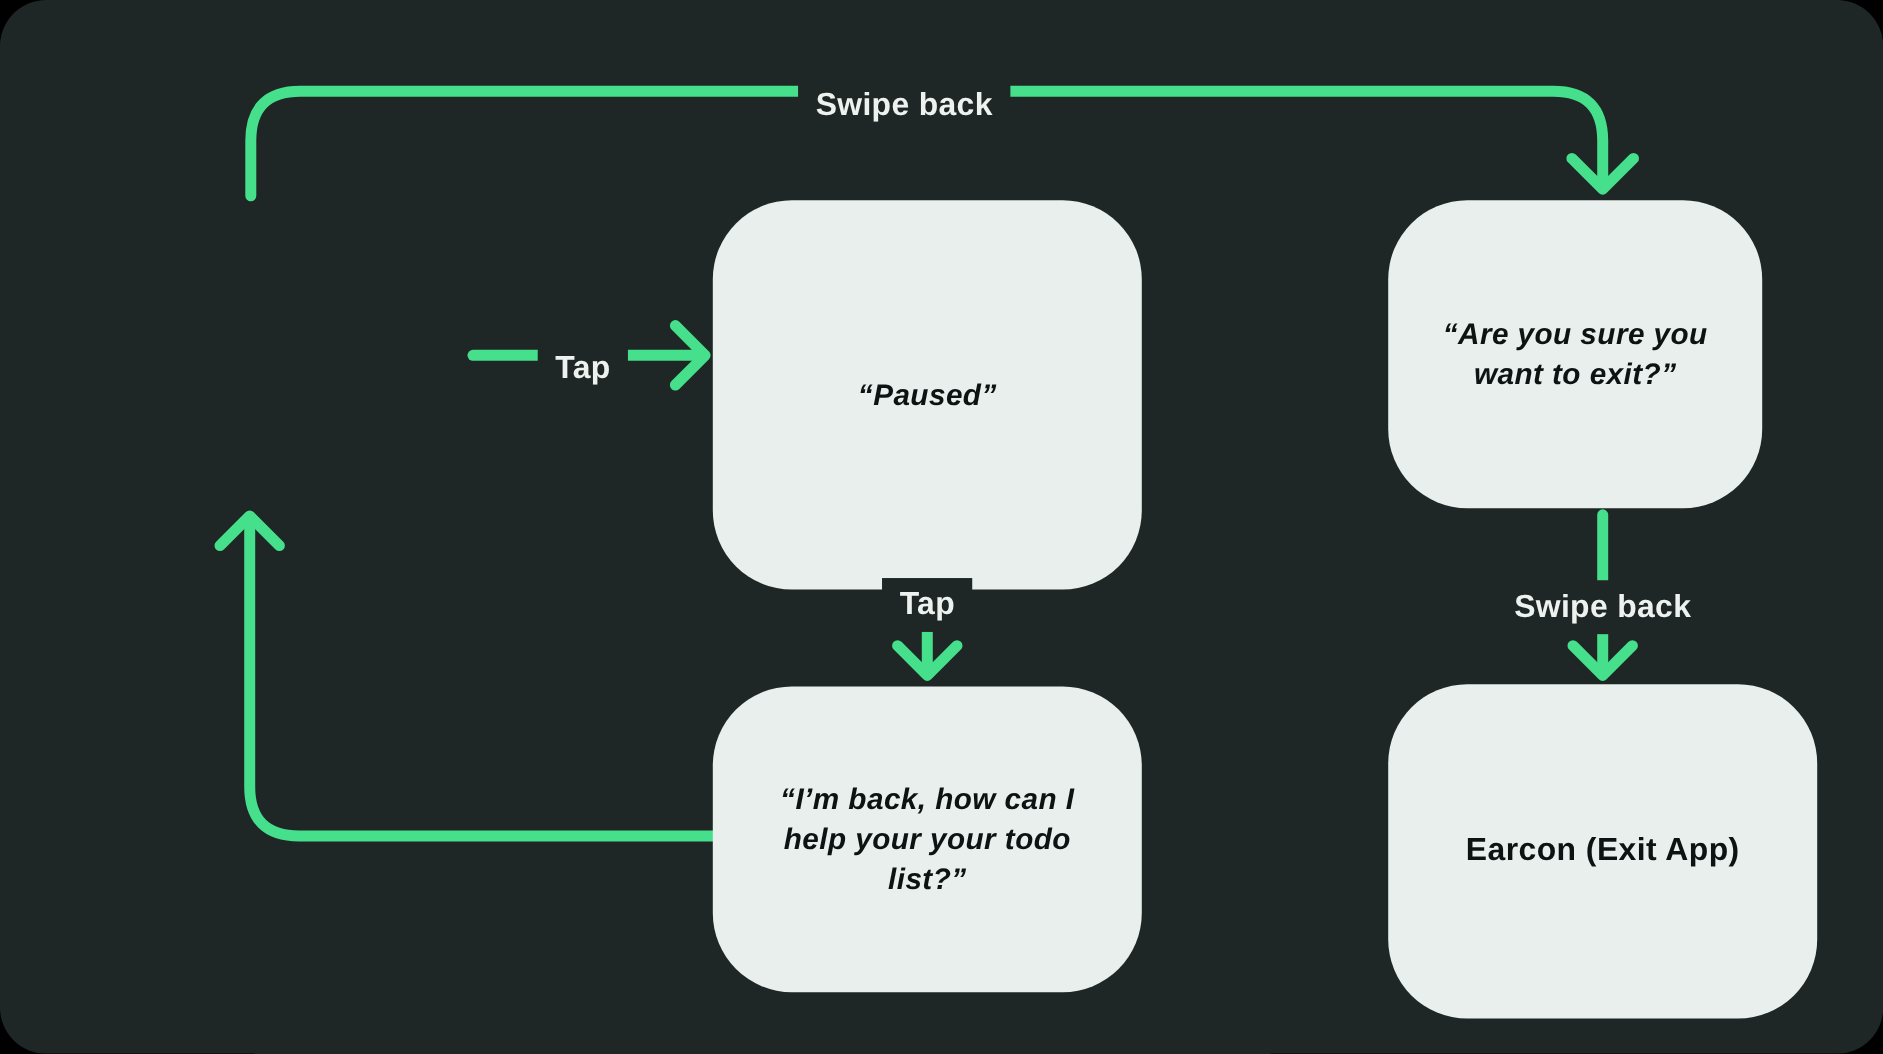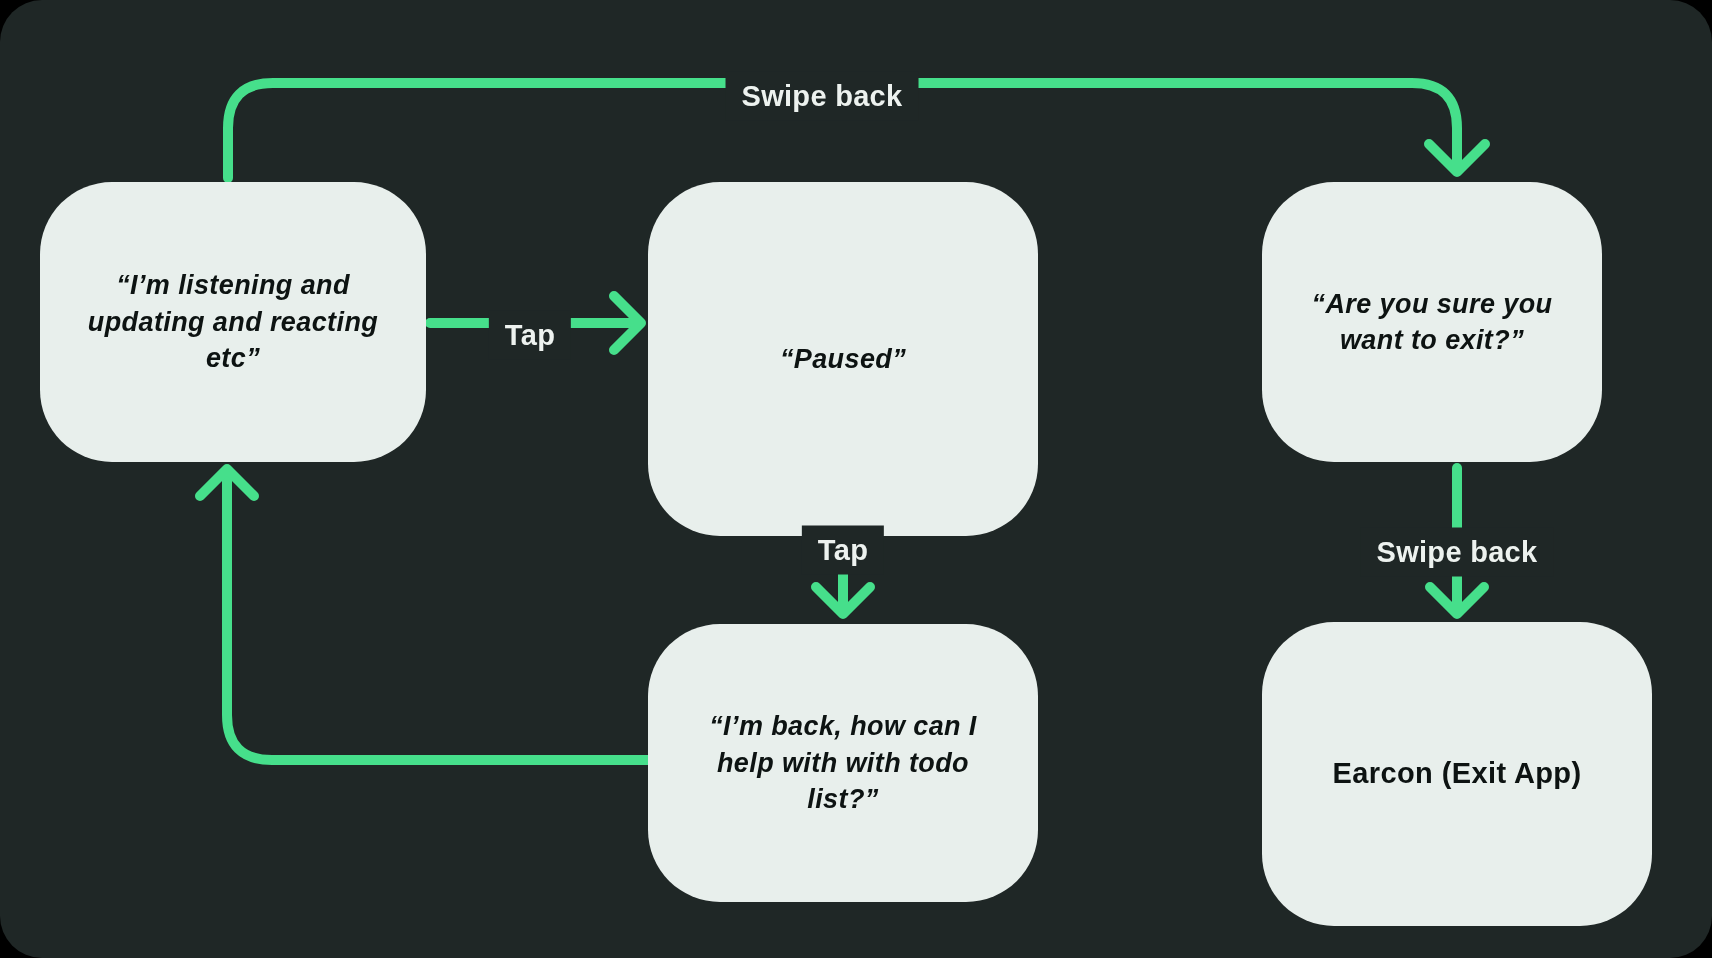--- a/index.html
+++ b/index.html
@@ -92,38 +92,33 @@
     <path d="M 843 470 L 843 612"></path>
     <path d="M 816 587 L 843 614 L 870 587"></path>
 
     <path d="M 650 760 L 272 760 Q 227 760 227 715 L 227 470"></path>
     <path d="M 200 496 L 227 469 L 254 496"></path>
 
     <path d="M 1457 468 L 1457 612"></path>
     <path d="M 1430 587 L 1457 614 L 1484 587"></path>
   </svg>
 
-  <div class="node" id="node-listening">
-    <span class="node-text">“I’m listening and
-updating and reacting
-etc”</span>
-  </div>
 
   <div class="node" id="node-paused">
     <span class="node-text">“Paused”</span>
   </div>
 
   <div class="node" id="node-exit-confirm">
     <span class="node-text">“Are you sure you
 want to exit?”</span>
   </div>
 
   <div class="node" id="node-back">
     <span class="node-text">“I’m back, how can I
-help with with todo
+help your your todo
 list?”</span>
   </div>
 
   <div class="node plain" id="node-earcon">
     <span class="node-text">Earcon (Exit App)</span>
   </div>
 
   <div class="edge-label" id="label-swipe-back-top">Swipe back</div>
   <div class="edge-label" id="label-tap-right">Tap</div>
   <div class="edge-label" id="label-tap-down">Tap</div>

